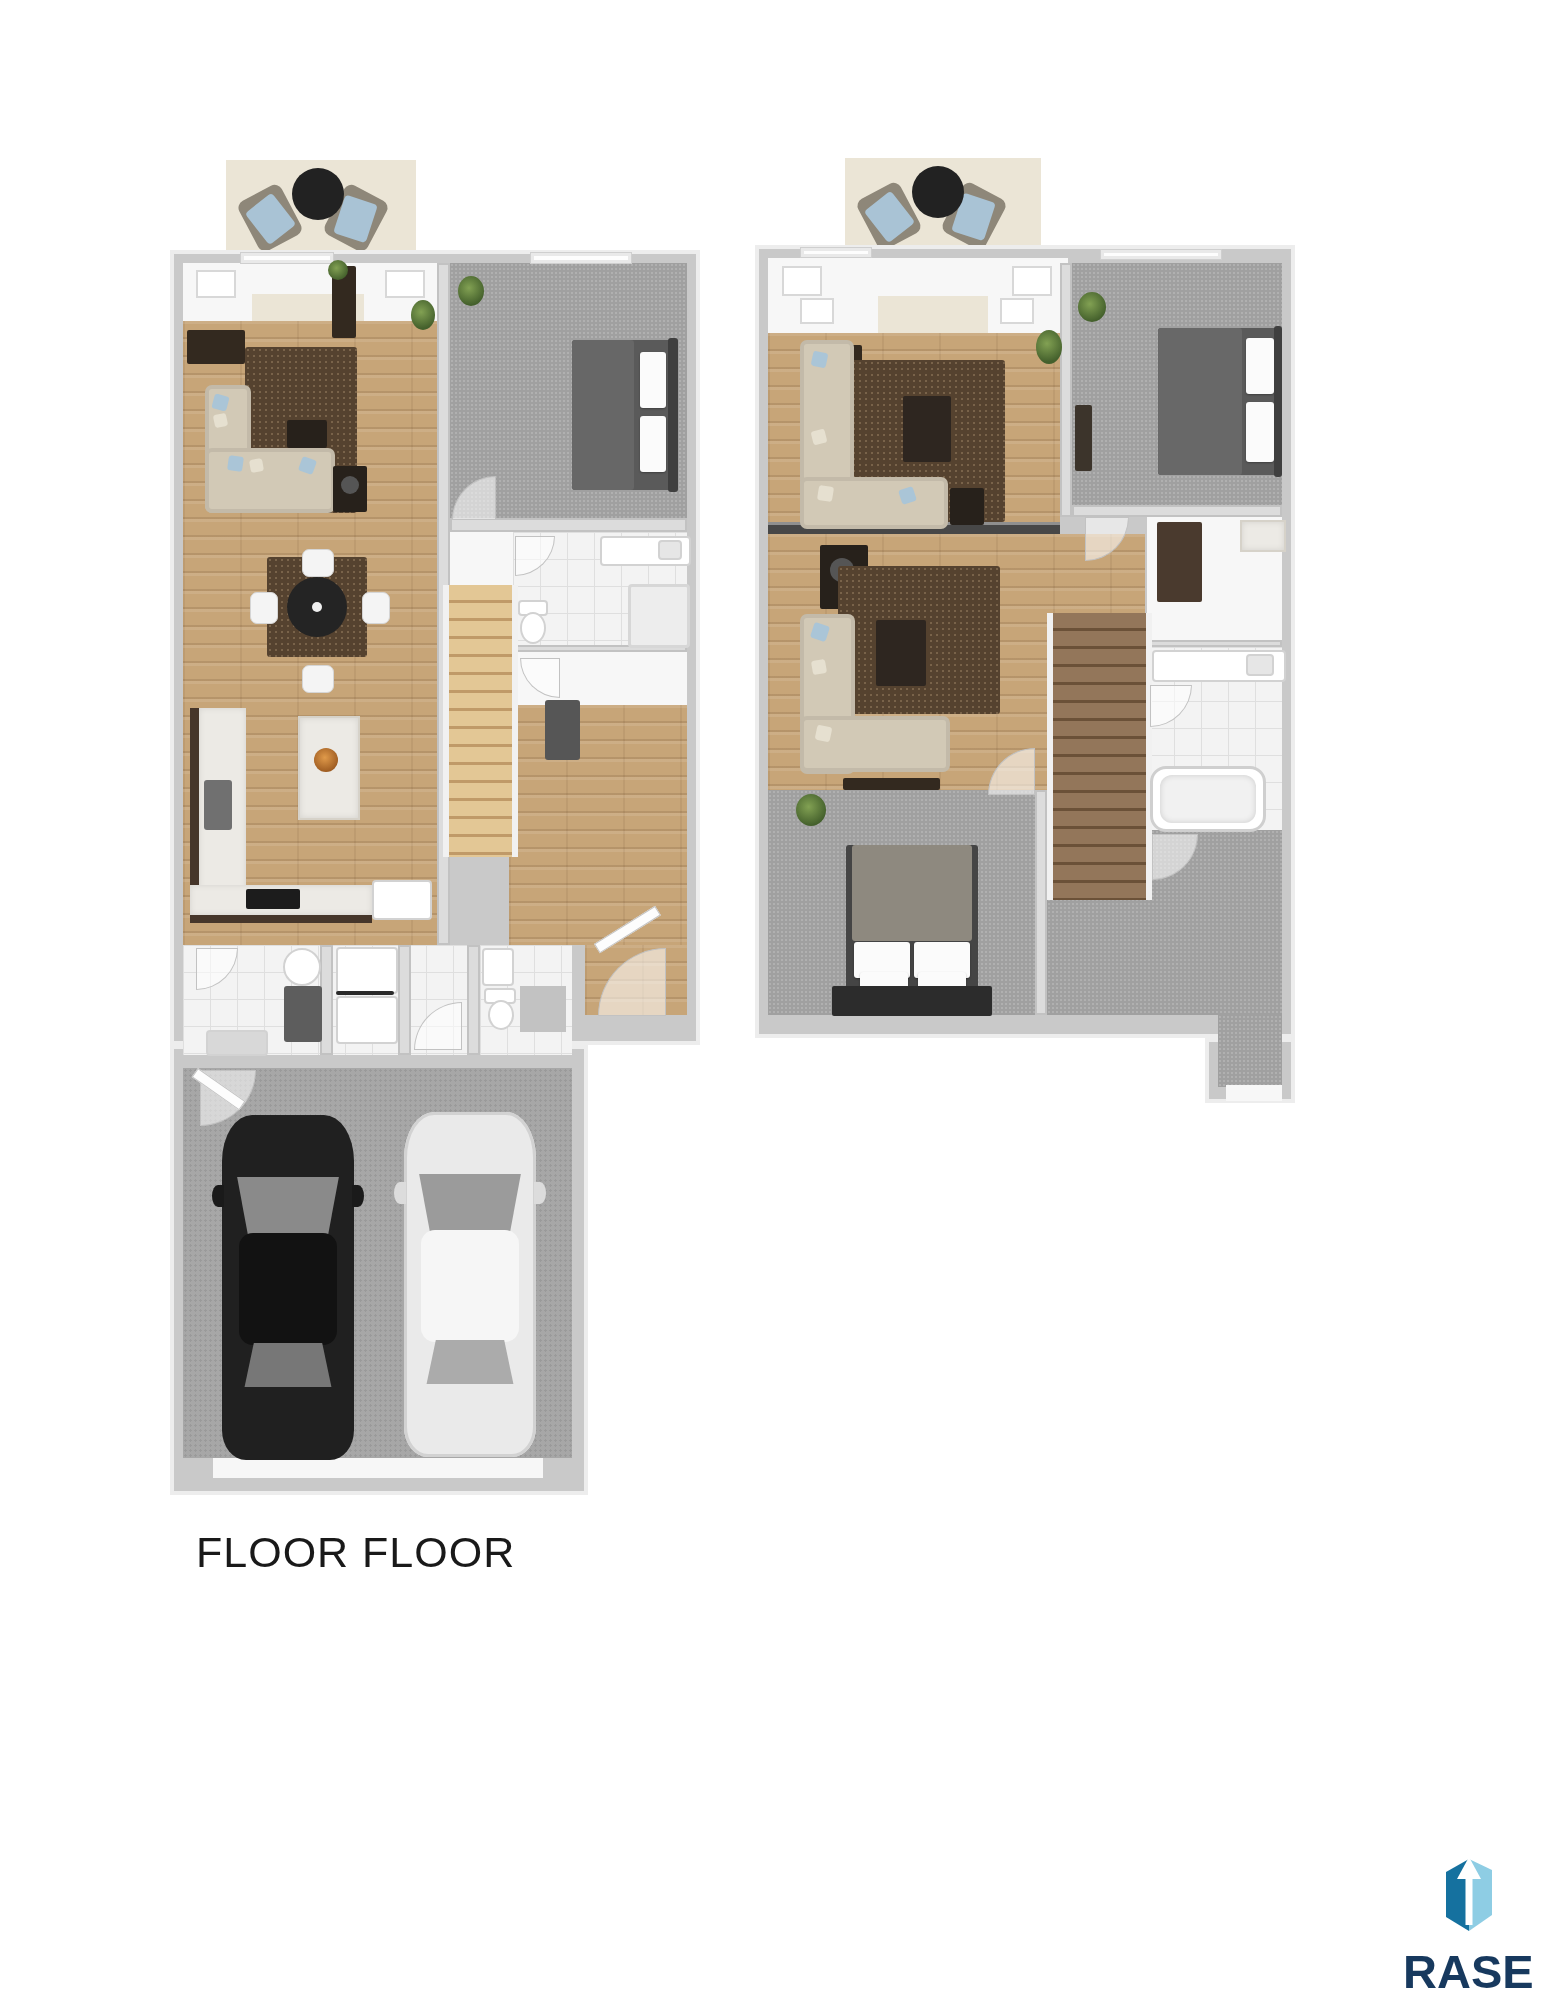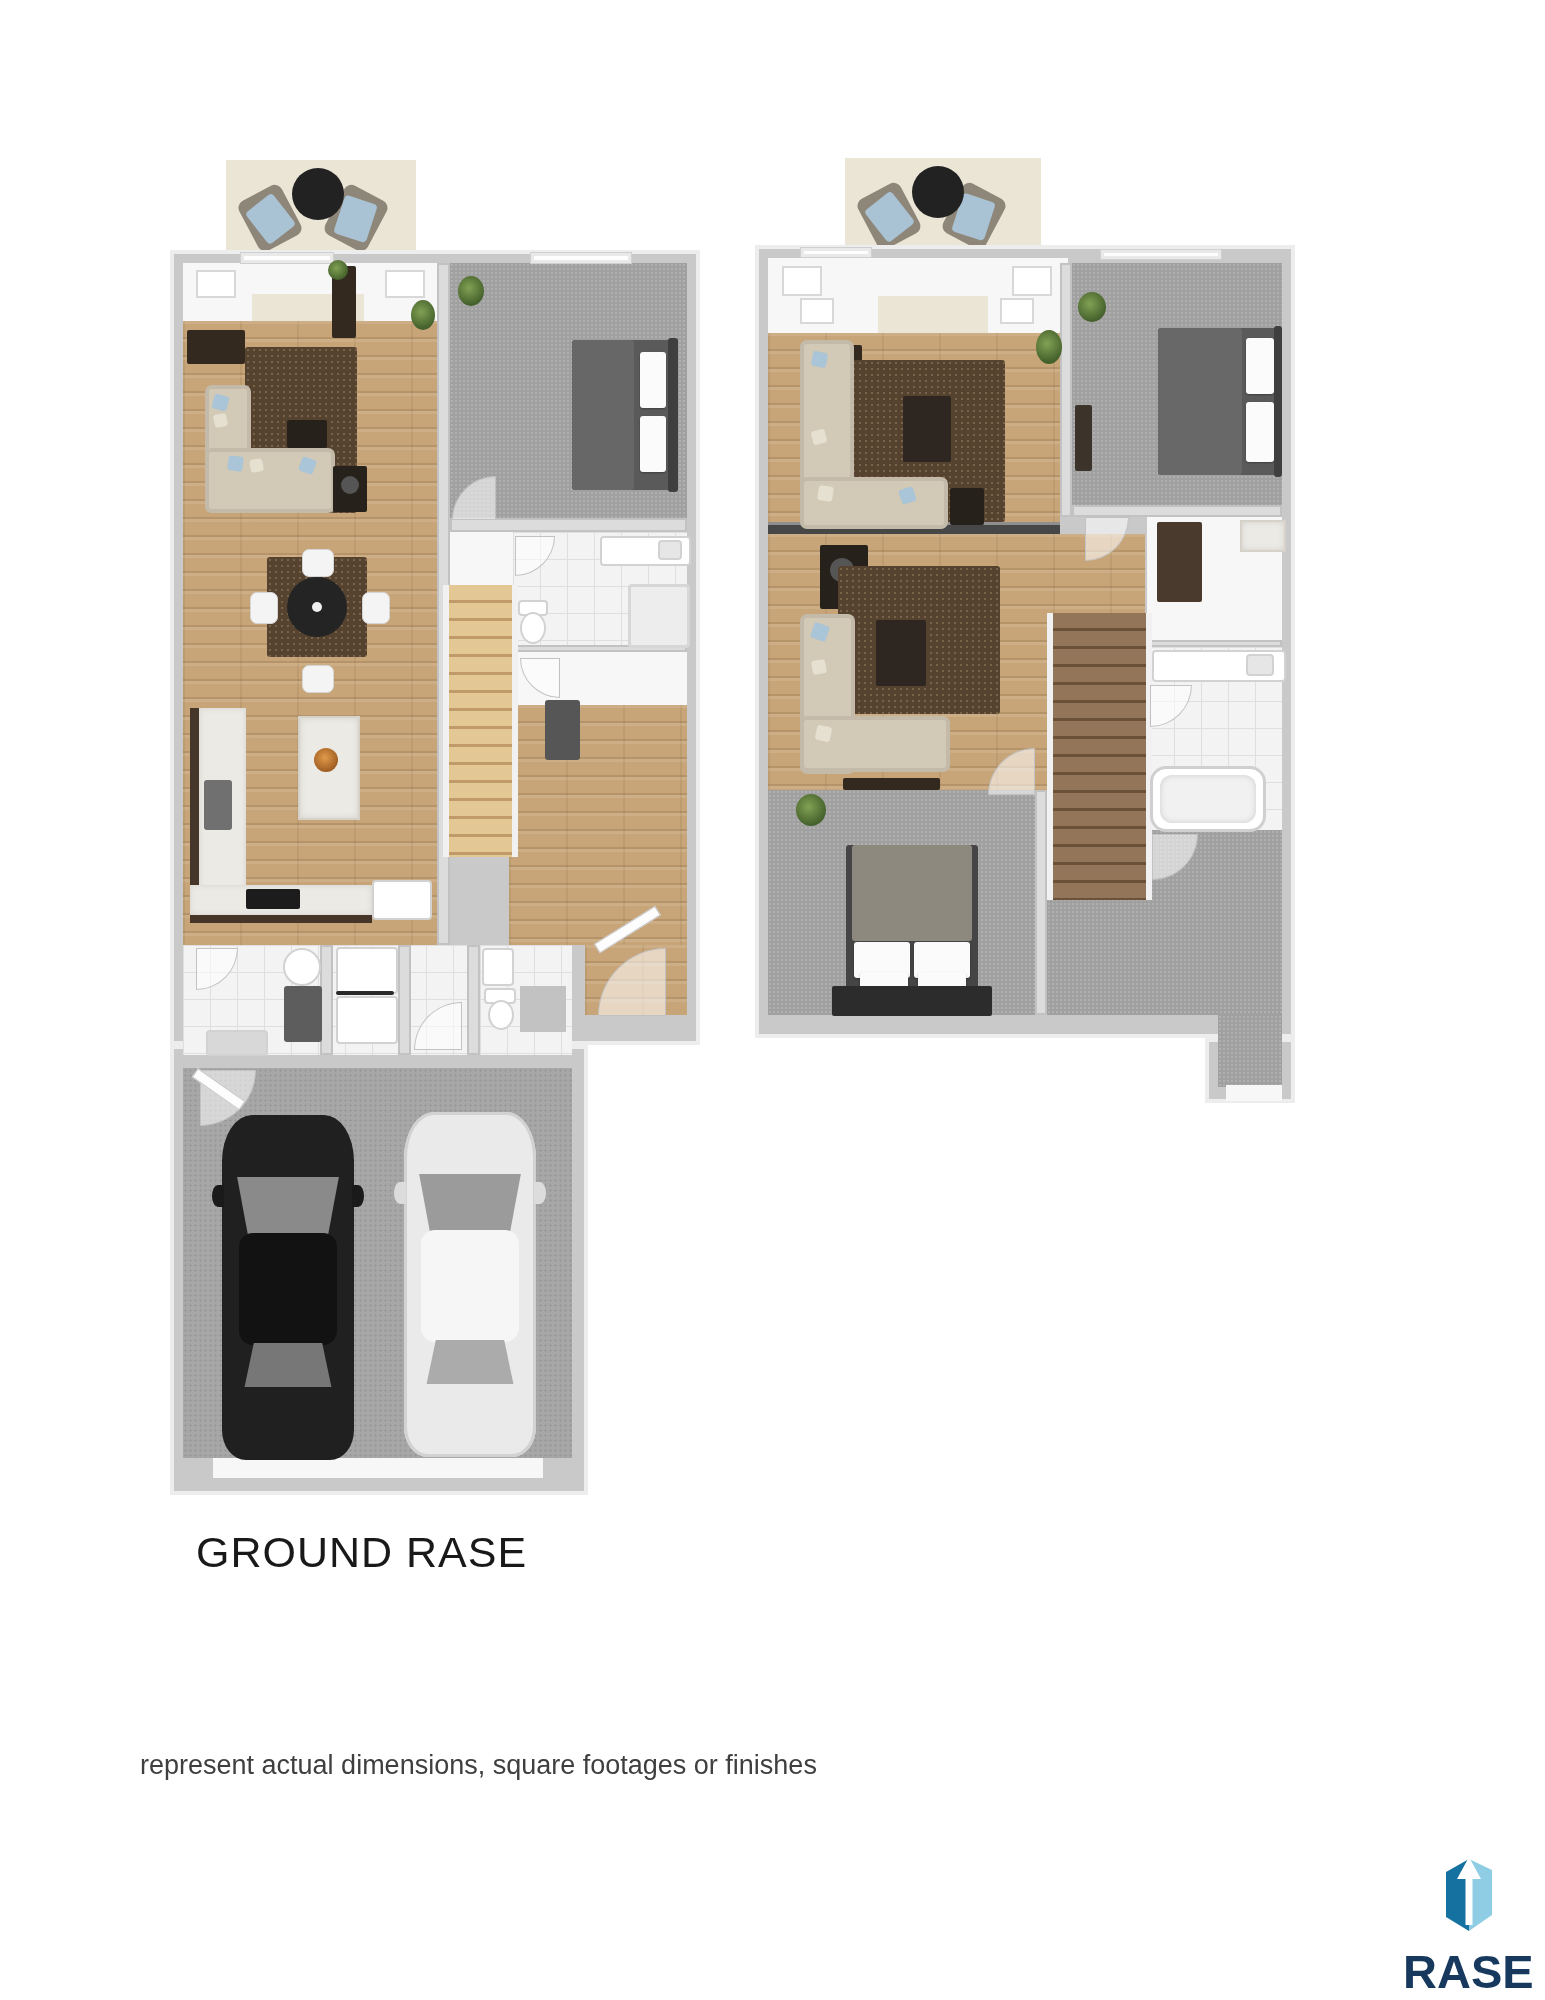--- a/index.html
+++ b/index.html
@@ -264,24 +264,23 @@
 
   <div class="stairsR" style="left:1047px;top:613px;width:93px;height:287px;"></div>
   <div class="fix" style="left:1152px;top:650px;width:130px;height:28px;"></div>
   <div class="fix" style="left:1246px;top:654px;width:24px;height:18px;background:#e6e6e6;"></div>
   <div class="arc" style="left:1150px;top:685px;width:40px;height:40px;border-radius:0 0 100% 0;"></div>
   <div class="tub" style="left:1150px;top:766px;width:110px;height:60px;">
       <div class="inner"></div>
     </div>
   <div class="arc" style="left:1152px;top:834px;width:44px;height:44px;border-radius:0 0 100% 0;"></div>
 
-  <div class="title" style="left:196px;top:1528px;">GROUND RASE</div>
+  <div class="title" style="left:196px;top:1528px;">FLOOR FLOOR</div>
 
   <div class="disc" style="left:140px;top:1742px;width:800px;">
-    <div>represent actual dimensions, square footages or finishes</div>
   </div>
 
   <div class="abs" style="left:1400px;top:1848px;width:145px;height:150px;">
     <svg width="58" height="86" viewBox="0 0 58 86" style="position:absolute;left:40px;top:2px;">
       <polygon points="6,22 29,9 29,81 6,67" fill="#15719f"></polygon>
       <polygon points="29,9 52,20 52,65 29,81" fill="#8ecde4"></polygon>
       <polygon points="29,7 17,29 41,29" fill="#ffffff"></polygon>
       <rect x="25.5" y="27" width="7" height="48" fill="#ffffff"></rect>
     </svg>
     <span class="logo-text" style="left:3px;top:96px;">RASE</span>

